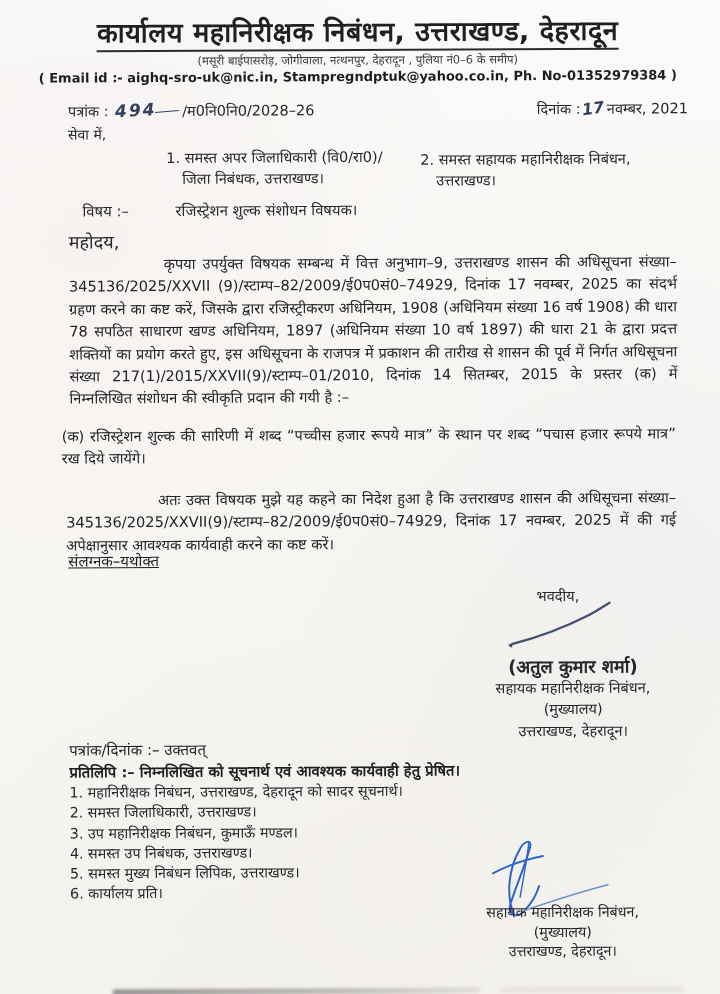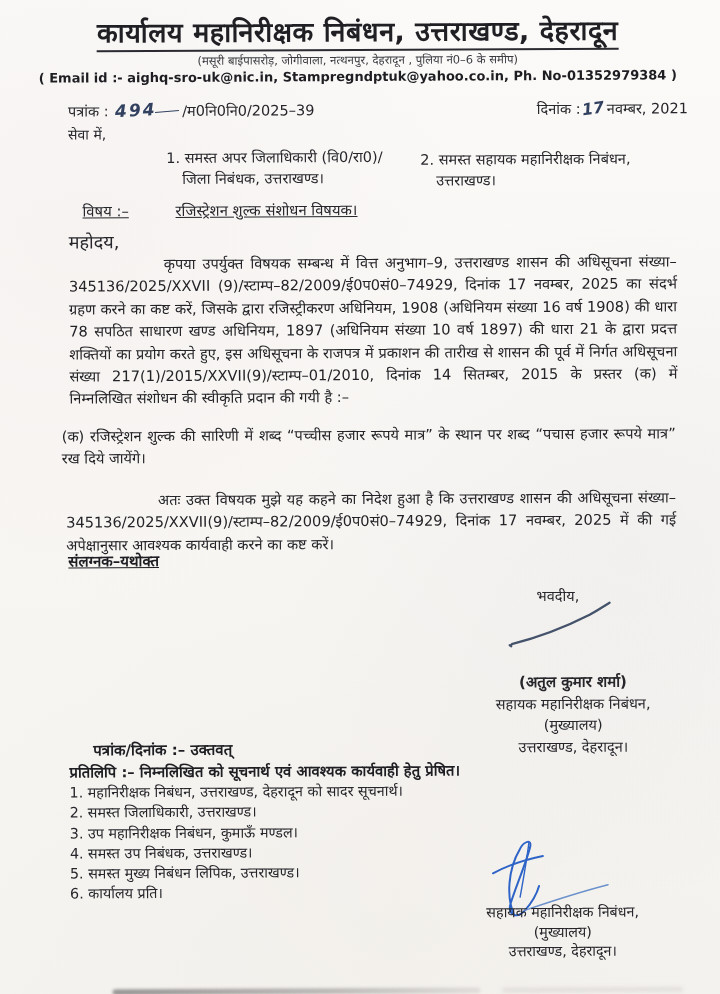--- a/index.html
+++ b/index.html
@@ -44,40 +44,40 @@
 
   .seva { top: 123px; left: 70px; font-size: 14px; }
 
   .addr-col { font-size: 14.5px; line-height: 21px; }
   .addr-col .l2 { padding-left: 16px; }
   .addr1 { top: 147px; left: 168px; width: 250px; }
   .addr2 { top: 150px; left: 422px; width: 245px; }
 
   
   .subject-row { top: 199px; left: 84px; font-size: 14.8px; }
-  .subject-row .lbl { text-decoration: underline; margin-right: 42px; margin-top: 44px; }
-  .subject-row .txt { text-decoration: underline; font-weight: 500; }
+  .subject-row .lbl { margin-right: 42px; margin-top: 44px; }
+  .subject-row .txt { font-weight: 500; }
 
   .greeting { top: 228px; left: 70px; font-size: 18px; }
 
   
   .para { font-size: 14.6px; line-height: 22.4px; text-align: justify; color: #242428; }
   .para1 { top: 252px; left: 70px; width: 608px; text-indent: 95px; }
   .clause { top: 424px; left: 62px; width: 614px; }
   .para2 { top: 488px; left: 66px; width: 610px; text-indent: 92px; }
-  .enclosure { top: 549px; left: 68px; font-size: 15px; font-weight: bold; text-decoration: underline; color: #1e1e23; }
+  .enclosure { top: 549px; left: 68px; font-size: 15px; font-weight: normal; text-decoration: underline; color: #1e1e23; }
 
   
   .valediction { top: 586px; left: 536px; font-size: 14.5px; text-align: right; }
   .sig1 { top: 600px; left: 503px; }
   .signatory { top: 657px; left: 452px; width: 240px; text-align: center; font-size: 14.5px; line-height: 21.5px; }
-  .signatory .nm { font-weight: bold; font-size: 15px; margin-top: 16px; }
+  .signatory .nm { font-weight: bold; font-size: 18px; }
 
   
-  .ref2 { top: 738px; left: 68px; font-size: 15px; font-weight: bold; color:#1e1e23;margin-left:24px; }
+  .ref2 { top: 738px; left: 68px; font-size: 15px; font-weight: normal; color:#1e1e23; }
   .copy-heading { top: 760px; left: 68px; font-size: 14.8px; font-weight: bold; color:#1e1e23; }
   .copy-list { top: 781px; left: 68px; font-size: 14.3px; line-height: 20.3px; }
 
   .sig2 { top: 836px; left: 478px; }
   .footer-block { top: 904px; left: 443px; width: 235px; text-align: center; font-size: 14.3px; line-height: 19.5px; }
 
   .bottom-smudge {
     bottom: 0px; left: 110px; width: 368px; height: 6px;
     background: linear-gradient(90deg, rgba(60,58,60,0.50), rgba(90,88,90,0.35) 60%, rgba(120,118,120,0.15));
     filter: blur(1.6px); border-radius: 3px;
@@ -94,21 +94,21 @@
   <div class="tilt">
 
     <div class="abs hdr-title">
       <span class="u">कार्यालय महानिरीक्षक निबंधन, उत्तराखण्ड, देहरादून</span>
     </div>
     <div class="abs hdr-address">(मसूरी बाईपासरोड़, जोगीवाला, नत्थनपुर, देहरादून , पुलिया नं0–6 के समीप)</div>
     <div class="abs hdr-contact">( Email id :- aighq-sro-uk@nic.in, Stampregndptuk@yahoo.co.in, Ph. No-01352979384 )</div>
 
     <div class="abs ref-row">
       <span>
-        <span>पत्रांक :</span><span class="hand hand-num">494</span><span class="hand-dash"></span><span>/म0नि0नि0/2025–39</span>
+        <span>पत्रांक :</span><span class="hand hand-num">494</span><span class="hand-dash"></span><span>/म0नि0नि0/2028–26</span>
       </span>
       <span>
         <span>दिनांक :</span><span class="hand hand-day">17</span><span>नवम्बर, 2021</span>
       </span>
     </div>
 
     <div class="abs seva">सेवा में,</div>
 
     <div class="abs addr-col addr1">
       <div>1. समस्त अपर जिलाधिकारी (वि0/रा0)/</div>

